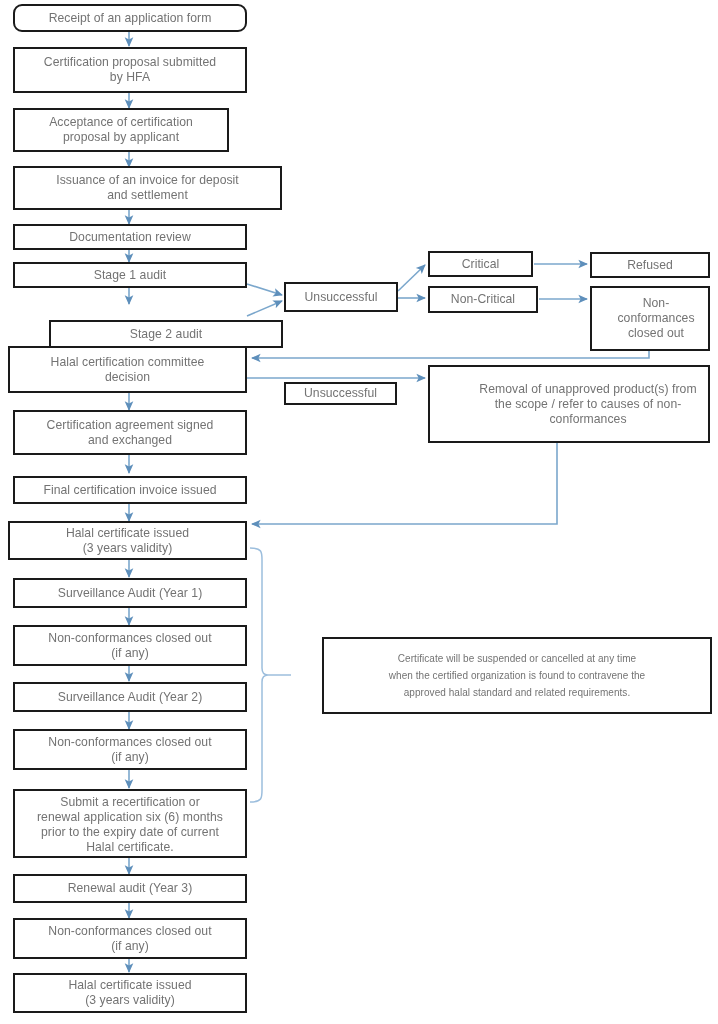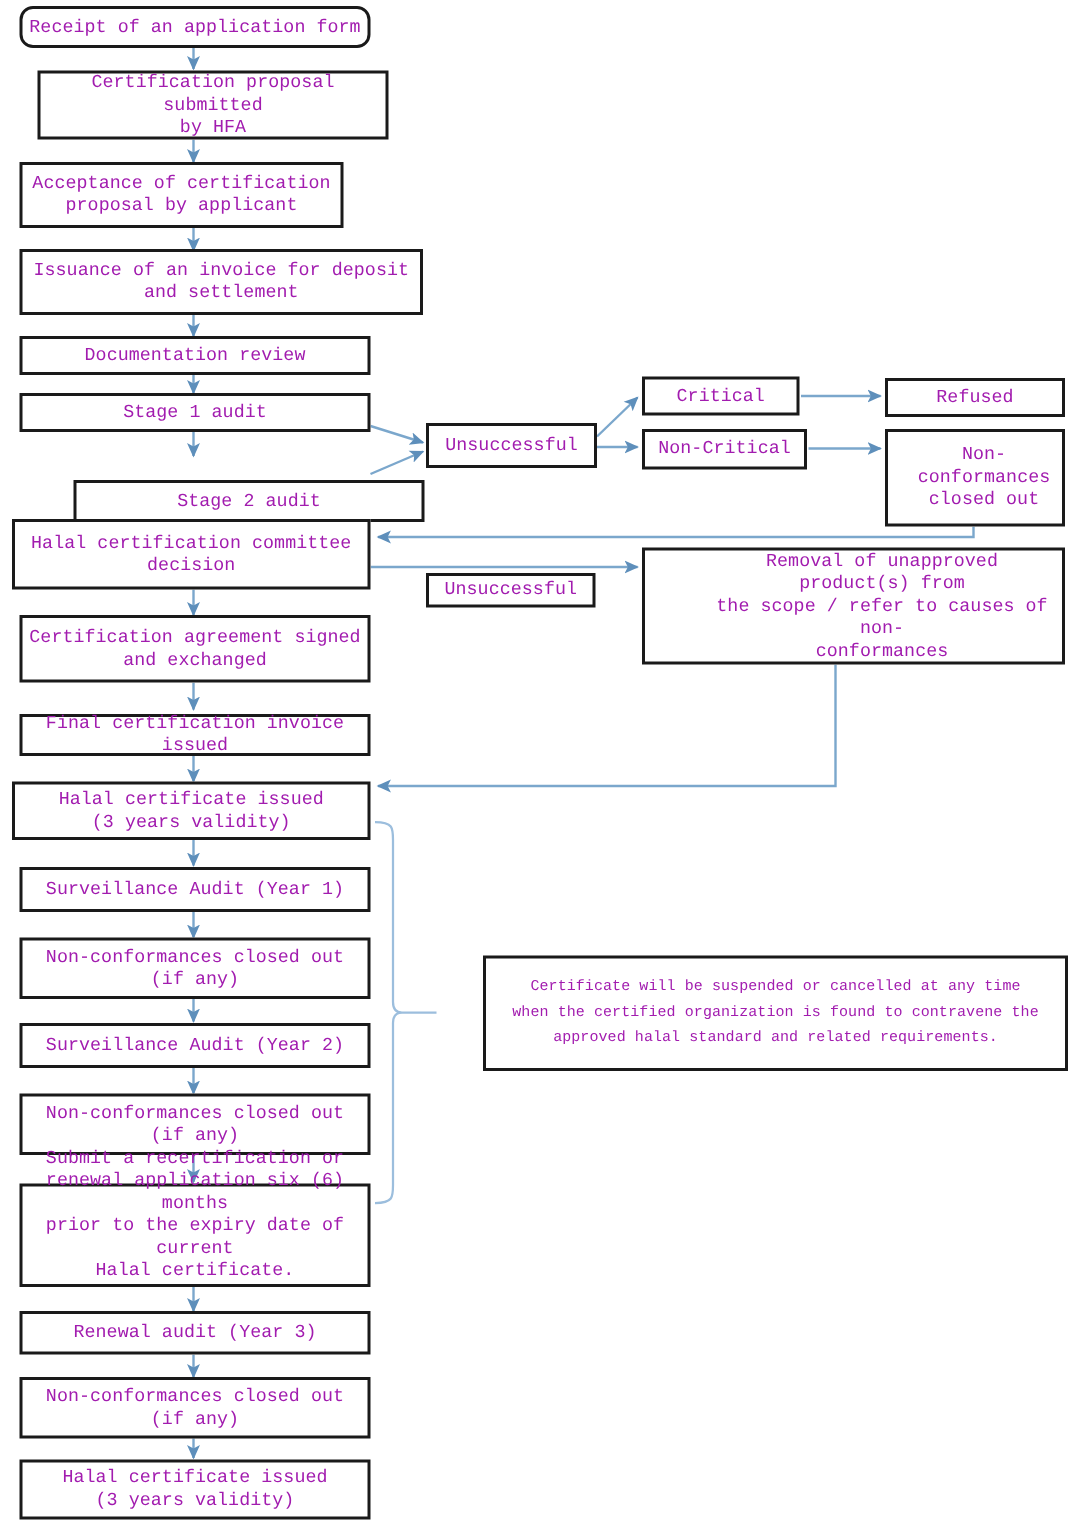--- a/index.html
+++ b/index.html
@@ -32,22 +32,21 @@
     border: 2px solid #1a1a1a;
     background: #ffffff;
     display: flex;
     align-items: center;
     justify-content: center;
     text-align: center;
     font-size: 12.2px;
     line-height: 15px;
     letter-spacing: 0.05px;
     padding: 1px 4px;
-    color: #a21caf;
-    font-family: Liberation Mono, monospace;
+    color: #737373;
   }
   .node.rounded {
     border-radius: 9px;
   }
   .note {
     font-size: 10px;
     line-height: 17px;
   }
 </style>
 </head>
@@ -102,21 +101,21 @@
       <path d="M250,548 C262,548 262,552 262,560 L262,668 C262,673 264,675 268,675
                C264,675 262,677 262,682 L262,790 C262,798 262,802 250,802"></path>
       <line x1="268" y1="675" x2="291" y2="675"></line>
     </g>
   </svg>
 
   <div class="node rounded" style="left:13px; top:4px; width:234px; height:28px;">
     <span>Receipt of an application form</span>
   </div>
 
-  <div class="node" style="left:13px; top:47px; width:234px; height:46px;margin-left:12px;">
+  <div class="node" style="left:13px; top:47px; width:234px; height:46px;">
     <span>
       <span>Certification proposal submitted</span><br>
       <span>by HFA</span>
     </span>
   </div>
 
   <div class="node" style="left:13px; top:108px; width:216px; height:44px;">
     <span>
       <span>Acceptance of certification</span><br>
       <span>proposal by applicant</span>

